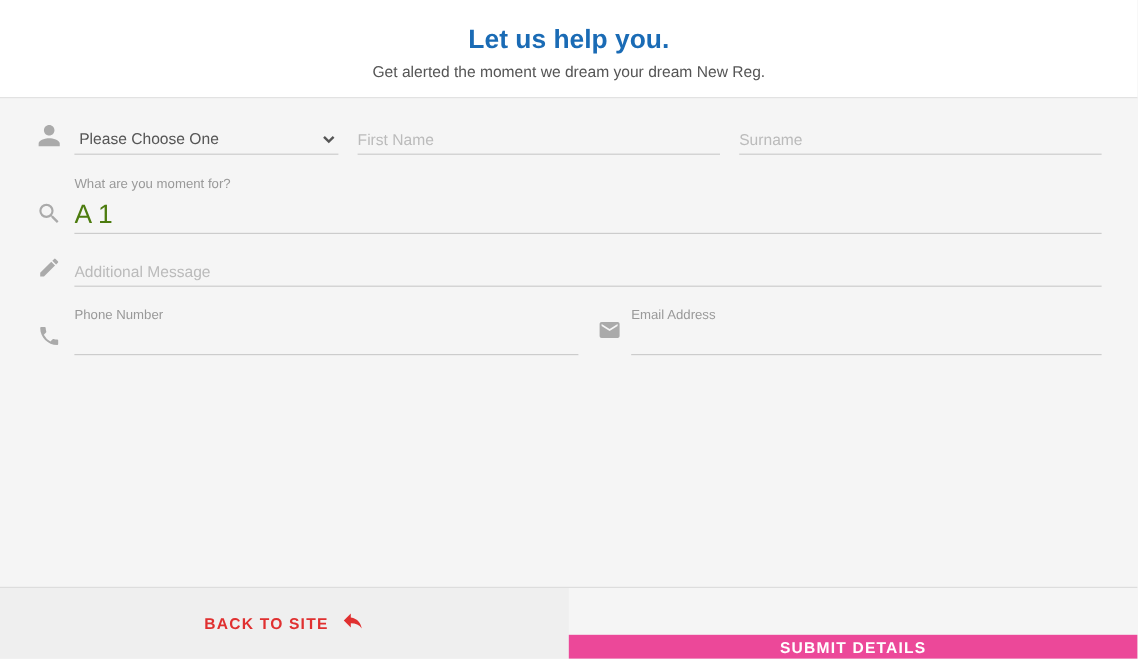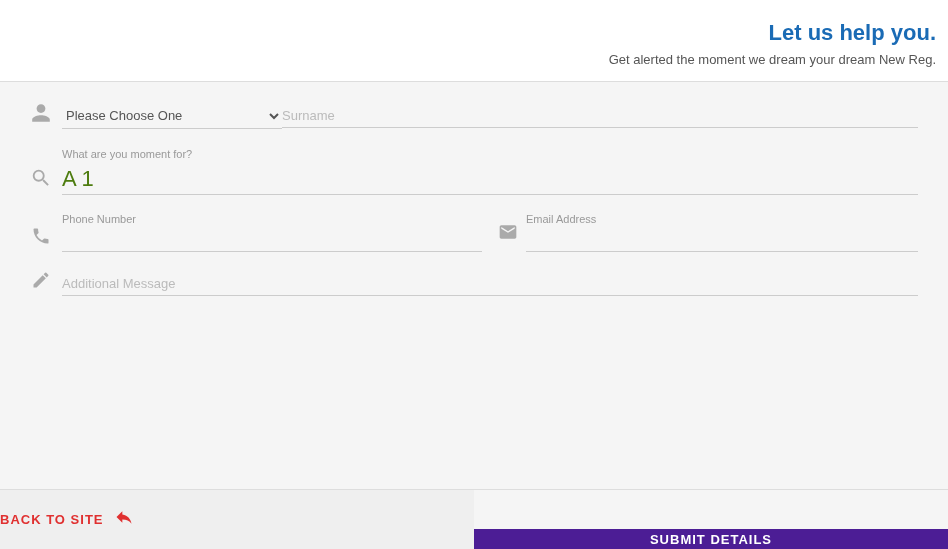--- a/index.html
+++ b/index.html
@@ -18,21 +18,21 @@
 
     .page-container {
       width: 948px;
       height: 549px;
       background: #f5f5f5;
       display: flex;
       flex-direction: column;
     }
 
     .header {
-      text-align: right;
+      text-align: center;
       padding: 20px 12px 14px;
       background: #fff;
     }
 
     .header-title {
       color: #1a6bb5;
       font-size: 22px;
       font-weight: 600;
       margin-bottom: 6px;
     }
@@ -66,20 +66,22 @@
       flex-shrink: 0;
       display: flex;
       align-items: center;
       justify-content: center;
       padding-bottom: 6px;
     }
 
     .fields-row {
       flex: 1;
       display: flex;
+      gap: 16px;
+      align-items: flex-end;
     }
 
     .field-group {
       flex: 1;
       display: flex;
       flex-direction: column;
     }
 
     .field-group label {
       font-size: 11px;
@@ -149,27 +151,28 @@
       flex: 1;
       background: #efefef;
       border: none;
       color: #e03030;
       font-size: 13px;
       font-weight: 700;
       letter-spacing: 1px;
       cursor: pointer;
       display: flex;
       align-items: center;
+      justify-content: center;
       gap: 10px;
       text-transform: uppercase;
     }
 
     .submit-btn {
       flex: 1;
-      background: #4c1d95;
+      background: #ec4899;
       border: none;
       color: #fff;
       font-size: 13px;
       font-weight: 700;
       letter-spacing: 1px;
       cursor: pointer;
       text-transform: uppercase;
       margin-top: 39px;
     }
 
@@ -200,34 +203,48 @@
         <div class="field-group" style="max-width:220px;">
           <select>
             <option value="">Please Choose One</option>
             <option>Mr</option>
             <option>Mrs</option>
             <option>Ms</option>
             <option>Dr</option>
           </select>
         </div>
         <div class="field-group">
+          <input type="text" placeholder="First Name" style="">
+        </div>
+        <div class="field-group">
           <input type="text" placeholder="Surname" style="">
         </div>
       </div>
     </div>
 
     <div class="row" style="align-items:flex-end;">
       <div class="icon-cell">
         <svg width="22" height="22" viewBox="0 0 24 24" fill="#aaa">
           <path d="M15.5 14h-.79l-.28-.27A6.47 6.47 0 0 0 16 9.5 6.5 6.5 0 1 0 9.5 16c1.61 0 3.09-.59 4.23-1.57l.27.28v.79l5 4.99L20.49 19l-4.99-5zm-6 0C7.01 14 5 11.99 5 9.5S7.01 5 9.5 5 14 7.01 14 9.5 11.99 14 9.5 14z"></path>
         </svg>
       </div>
       <div style="flex:1; display:flex; flex-direction:column;">
         <div class="what-label">What are you moment for?</div>
         <input type="text" class="search-value" value="A 1" style="">
+      </div>
+    </div>
+
+    <div class="row" style="align-items:flex-end;">
+      <div class="icon-cell">
+        <svg width="20" height="20" viewBox="0 0 24 24" fill="#aaa">
+          <path d="M3 17.25V21h3.75L17.81 9.94l-3.75-3.75L3 17.25zM20.71 7.04a1 1 0 0 0 0-1.41l-2.34-2.34a1 1 0 0 0-1.41 0l-1.83 1.83 3.75 3.75 1.83-1.83z"></path>
+        </svg>
+      </div>
+      <div class="field-group">
+        <input type="text" placeholder="Additional Message" style="">
       </div>
     </div>
 
     <div class="row" style="align-items:flex-end;">
       <div class="icon-cell">
         <svg width="20" height="20" viewBox="0 0 24 24" fill="#aaa">
           <path d="M6.62 10.79a15.05 15.05 0 0 0 6.59 6.59l2.2-2.2a1 1 0 0 1 1.01-.24c1.12.37 2.33.57 3.58.57a1 1 0 0 1 1 1V20a1 1 0 0 1-1 1C10.61 21 3 13.39 3 4a1 1 0 0 1 1-1h3.5a1 1 0 0 1 1 1c0 1.26.2 2.47.57 3.58a1 1 0 0 1-.25 1.01l-2.2 2.2z"></path>
         </svg>
       </div>
       <div class="phone-email-row">
@@ -242,31 +259,20 @@
             </svg>
           </div>
           <div class="field-group">
             <label>Email Address</label>
             <input type="email" style="">
           </div>
         </div>
       </div>
     </div>
 
-    <div class="row" style="align-items:flex-end;">
-      <div class="icon-cell">
-        <svg width="20" height="20" viewBox="0 0 24 24" fill="#aaa">
-          <path d="M3 17.25V21h3.75L17.81 9.94l-3.75-3.75L3 17.25zM20.71 7.04a1 1 0 0 0 0-1.41l-2.34-2.34a1 1 0 0 0-1.41 0l-1.83 1.83 3.75 3.75 1.83-1.83z"></path>
-        </svg>
-      </div>
-      <div class="field-group">
-        <input type="text" placeholder="Additional Message" style="">
-      </div>
-    </div>
-
   </div>
 
   <div class="footer">
     <button class="back-btn">
       <span>BACK TO SITE</span>
       <span style="font-size:18px;">
         <svg width="20" height="20" viewBox="0 0 24 24" fill="#e03030">
           <path d="M10 9V5l-7 7 7 7v-4.1c5 0 8.5 1.6 11 5.1-1-5-4-10-11-11z"></path>
         </svg>
       </span>

